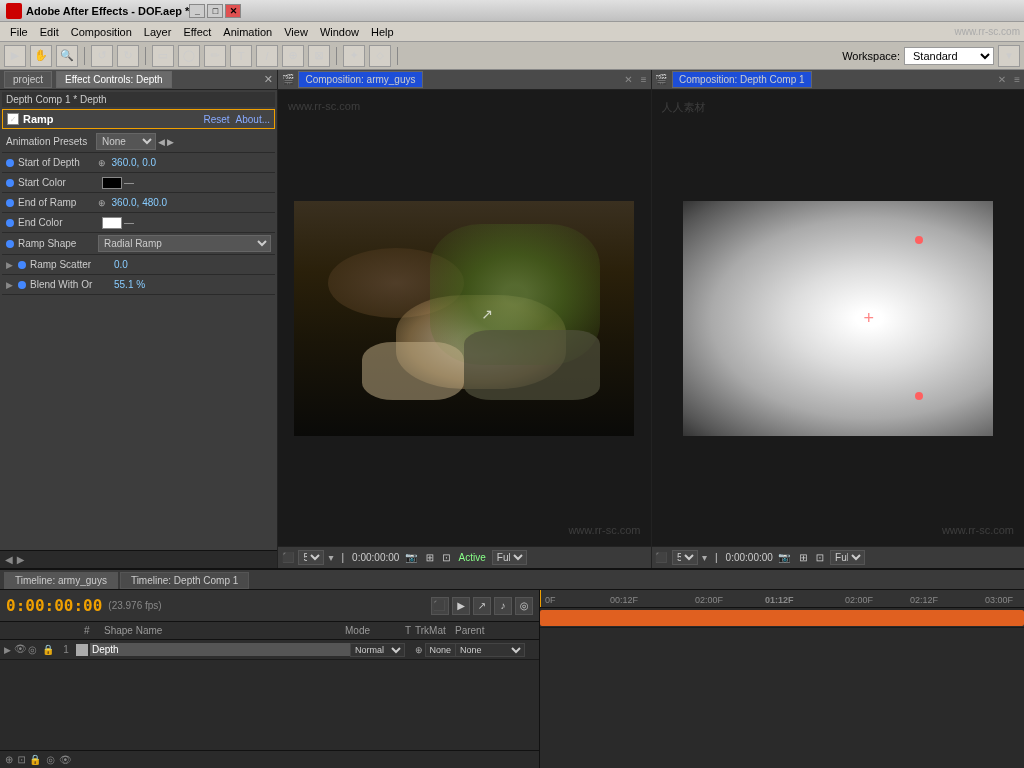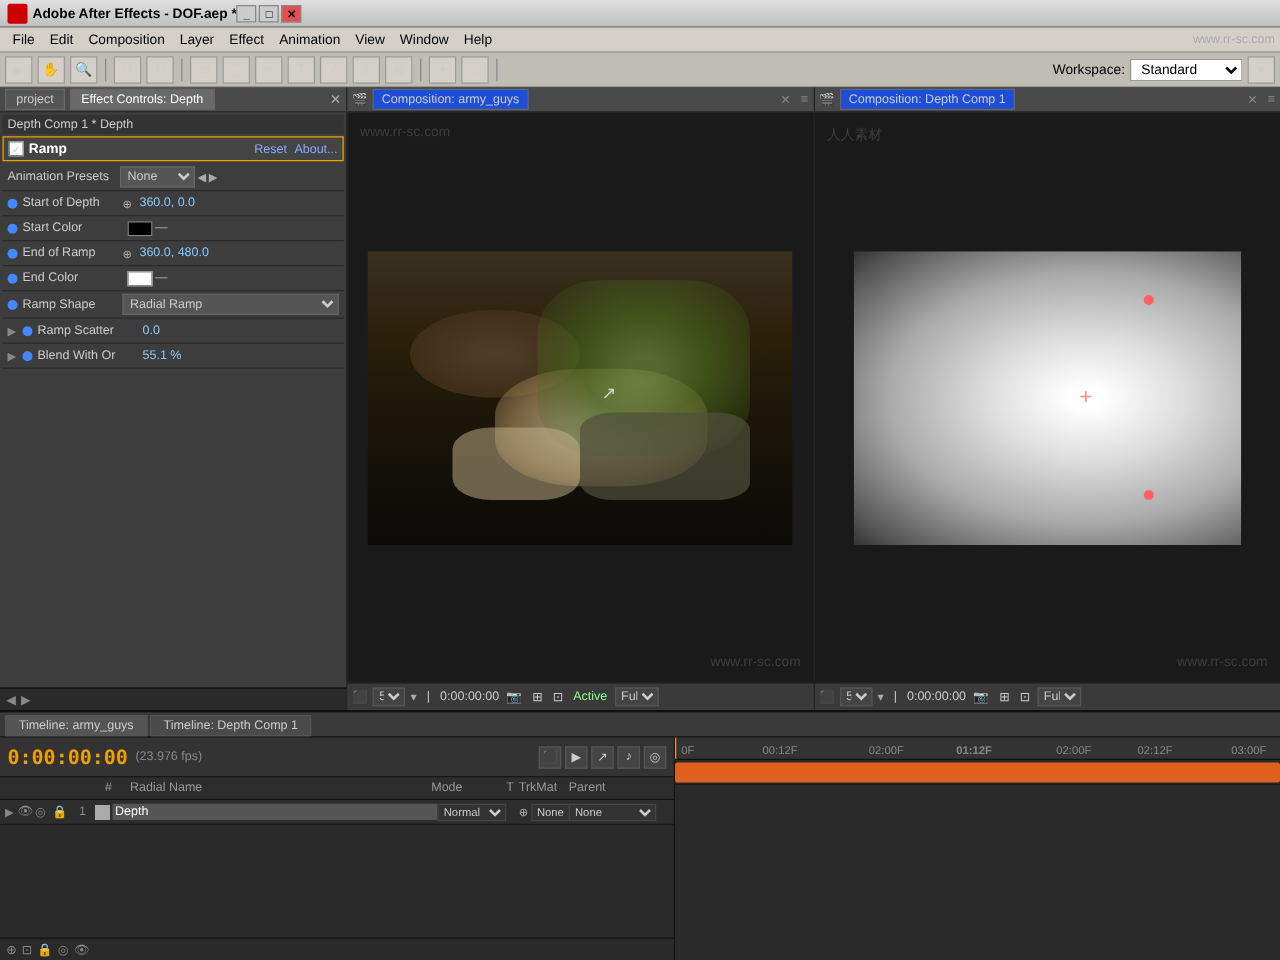--- a/index.html
+++ b/index.html
@@ -696,21 +696,21 @@
         </div>
       </div>
 
       <div id="timeline-col-headers">
         <span class="col-icon"> </span>
         <span class="col-icon"> </span>
         <span class="col-icon"> </span>
         <span class="col-icon"> </span>
         <span class="col-icon"> </span>
         <span class="col-num">#</span>
-        <span class="col-source">Radial Name</span>
+        <span class="col-source">Shape Name</span>
         <span class="col-mode">Mode</span>
         <span style="width:10px;">T</span>
         <span class="col-trk">TrkMat</span>
         <span class="col-parent">Parent</span>
       </div>
 
       <div id="timeline-layers">
         <div class="layer-row">
           <span class="layer-expand">▶</span>
           <span class="layer-eye">👁</span>

